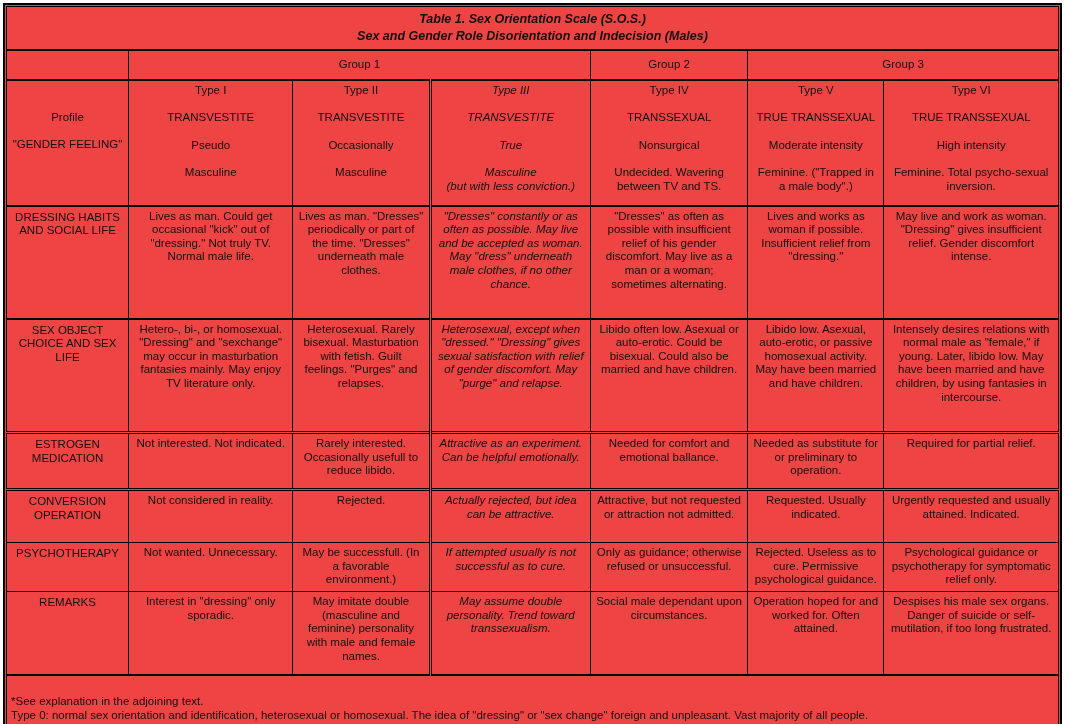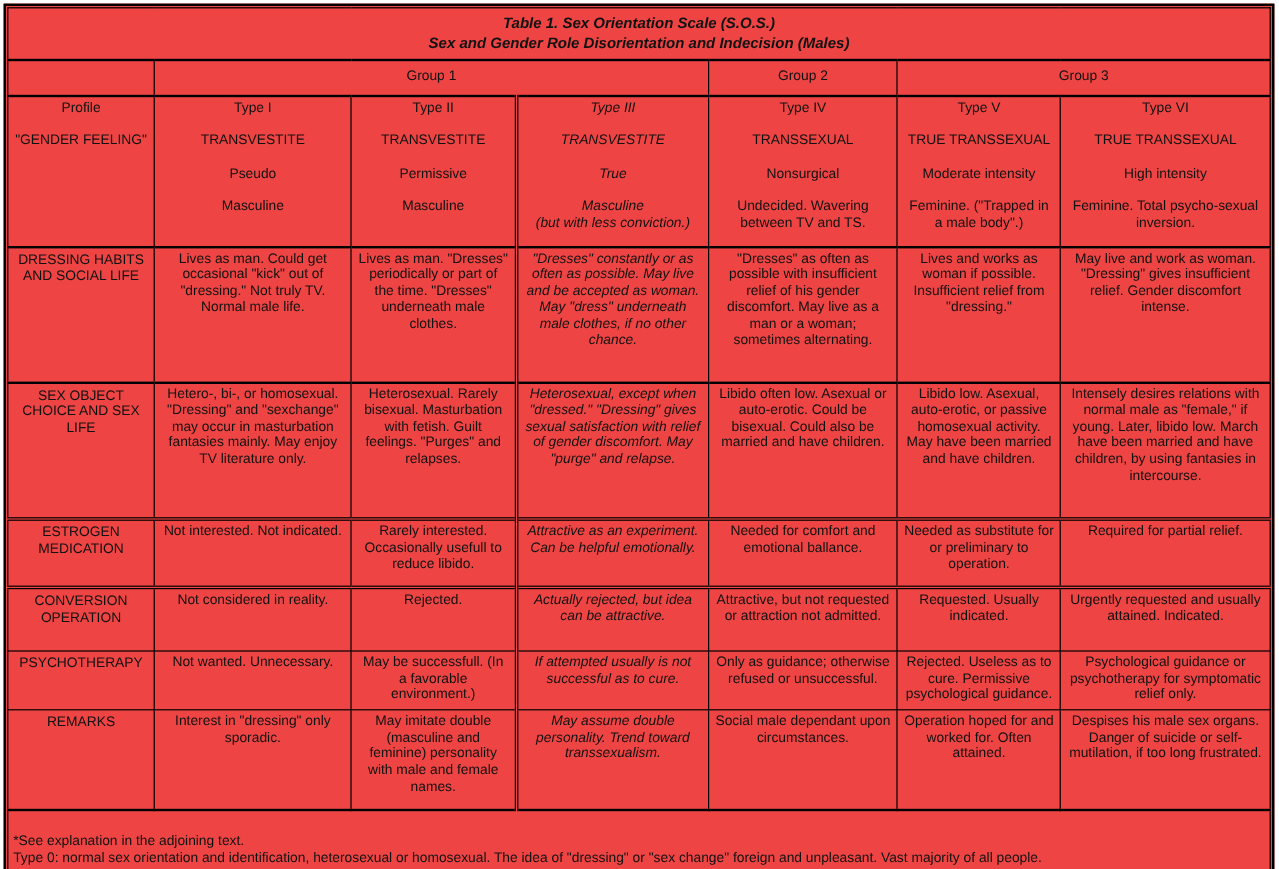--- a/index.html
+++ b/index.html
@@ -38,21 +38,21 @@
     vertical-align:middle;
     padding:4px 2px;
   }
   .group-row td{vertical-align:middle;height:24px;padding:2px;}
   .sep-med td{border-top:2px solid #000;}
   .sep-strong td{border-top:3px double #000;}
   .col-double{border-left:3px double #000;font-style:italic;}
   .profile-cell{height:118px;}
   .profile-cell .pl{margin-bottom:14px;}
   .pre{white-space:pre-line;}
-  .label-profile .pl1{margin-bottom:14px;}
+  .label-profile .pl1{margin-top:27px;margin-bottom:14px;}
   .kinsey-row td{vertical-align:middle;height:20px;padding:1px;}
   .row-label{padding-top:4px;}
   .footnote-cell{
     text-align:left;
     vertical-align:top;
     height:30px;
     padding:18px 4px;
     border-top:2px solid #000;
     font-size:11.5px;
     line-height:1.25;
@@ -95,21 +95,21 @@
     </td>
     <td class="profile-cell">
       <div class="pl">Type I</div>
       <div class="pl">TRANSVESTITE</div>
       <div class="pl">Pseudo</div>
       <div class="pre">Masculine</div>
     </td>
     <td class="profile-cell">
       <div class="pl">Type II</div>
       <div class="pl">TRANSVESTITE</div>
-      <div class="pl">Permissive</div>
+      <div class="pl">Occasionally</div>
       <div class="pre">Masculine</div>
     </td>
     <td class="profile-cell col-double">
       <div class="pl">Type III</div>
       <div class="pl">TRANSVESTITE</div>
       <div class="pl">True</div>
       <div class="pre">Masculine
 (but with less conviction.)</div>
     </td>
     <td class="profile-cell">
@@ -142,21 +142,21 @@
     <td>May live and work as woman. "Dressing" gives insufficient relief. Gender discomfort intense.</td>
   </tr>
 
   <tr class="sep-med" style="height:114px">
     <td class="row-label">SEX OBJECT CHOICE AND SEX LIFE</td>
     <td>Hetero-, bi-, or homosexual. "Dressing" and "sexchange" may occur in masturbation fantasies mainly. May enjoy TV literature only.</td>
     <td>Heterosexual. Rarely bisexual. Masturbation with fetish. Guilt feelings. "Purges" and relapses.</td>
     <td class="col-double">Heterosexual, except when "dressed." "Dressing" gives sexual satisfaction with relief of gender discomfort. May "purge" and relapse.</td>
     <td>Libido often low. Asexual or auto-erotic. Could be bisexual. Could also be married and have children.</td>
     <td>Libido low. Asexual, auto-erotic, or passive homosexual activity. May have been married and have children.</td>
-    <td>Intensely desires relations with normal male as "female," if young. Later, libido low. March have been married and have children, by using fantasies in intercourse.</td>
+    <td>Intensely desires relations with normal male as "female," if young. Later, libido low. May have been married and have children, by using fantasies in intercourse.</td>
   </tr>
 
 
   <tr class="sep-strong" style="height:57px">
     <td class="row-label">ESTROGEN MEDICATION</td>
     <td>Not interested. Not indicated.</td>
     <td>Rarely interested. Occasionally usefull to reduce libido.</td>
     <td class="col-double">Attractive as an experiment. Can be helpful emotionally.</td>
     <td>Needed for comfort and emotional ballance.</td>
     <td>Needed as substitute for or preliminary to operation.</td>

